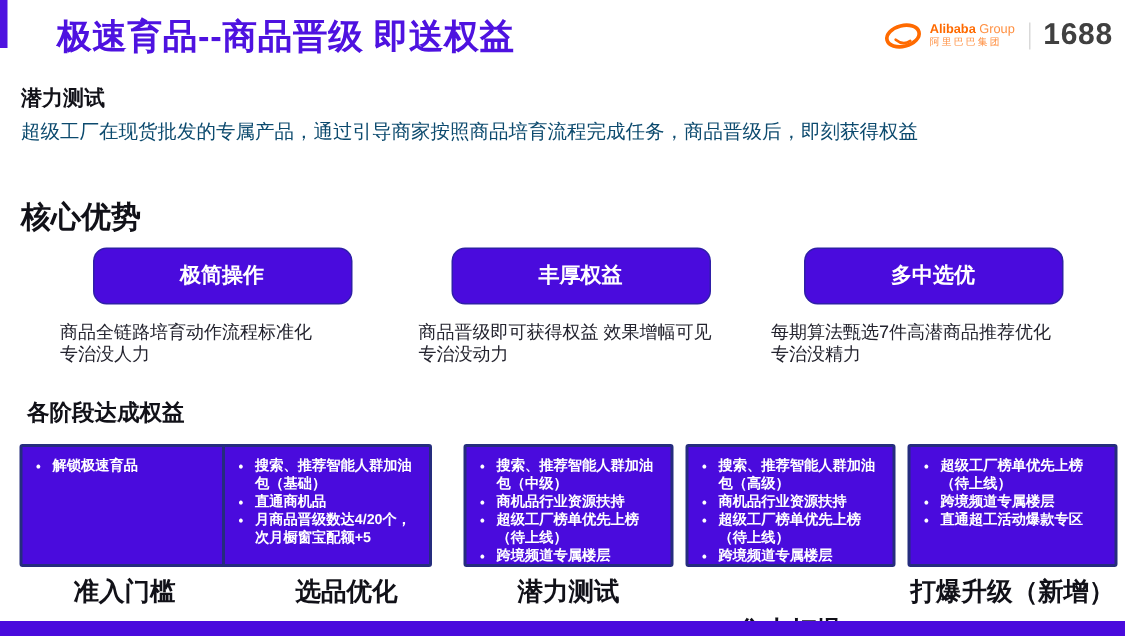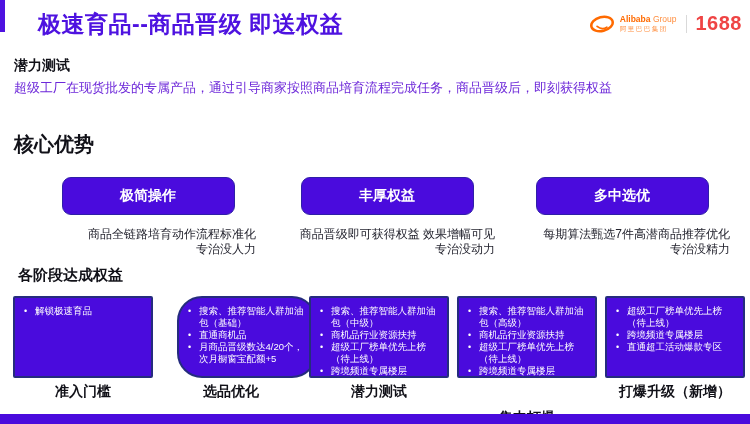--- a/index.html
+++ b/index.html
@@ -22,76 +22,76 @@
   .logo-block {
     position:absolute; right:8px; top:12px;
     display:flex; align-items:center; gap:5px;
   }
   .ali-mark { width:26px; height:20px; }
   .ali-text { display:flex; flex-direction:column; line-height:1; }
   .ali-name { font-size:8.5px; font-weight:bold; color:#FF6A00; white-space:nowrap; }
   .ali-name .grp { font-weight:normal; color:#FF8F40;text-align:center; }
   .ali-cn { font-size:6.5px; color:#FF8F40; letter-spacing:1.5px; margin-top:2px; white-space:nowrap; }
   .logo-divider { width:1px; height:18px; background:#d9d9d9; margin:0 4px; }
-  .brand-1688 { font-size:20px; font-weight:900; color:#ef4444; letter-spacing:0.5px; }
+  .brand-1688 { font-size:20px; font-weight:900; color:#404040; letter-spacing:0.5px; }
   
   .intro-heading {
     position:absolute; left:14px; top:57px;
     font-size:14px; font-weight:bold; color:#111118;
   }
   .intro-body {
     position:absolute; left:14px; top:79px; width:720px;
-    font-size:13px; color:#6d28d9;
+    font-size:13px; color:#0c4a6e;
   }
   
   .adv-heading {
     position:absolute; left:14px; top:131px;
     font-size:20px; font-weight:bold; color:#111118;
   }
   .adv-card { position:absolute; top:165px; width:216px; }
   .adv-card.c0 { left:40px; }
   .adv-card.c1 { left:279px; }
   .adv-card.c2 { left:514px; }
   .adv-pill {
-    margin:12px auto; width:173px; height:38px;
+    margin:0 auto; width:173px; height:38px;
     background:#4A0BDD; border:1.5px solid #2F1FA8; border-radius:9px;
     display:flex; align-items:center; justify-content:center;
     color:#ffffff; font-size:14px; font-weight:bold;
   }
   .adv-desc {
-    margin-top:11px; text-align:right;
+    margin-top:11px; text-align:left;
     font-size:12px; line-height:15px; color:#23232e; white-space:nowrap;
   }
   
   .stage-heading {
     position:absolute; left:18px; top:266px;
     font-size:15px; font-weight:bold; color:#111118;
   }
   .stage-box {
     position:absolute; top:296px; width:140px; height:82px;
     background:#4A0BDD; border:2px solid #252C7E; border-radius:2px;
     padding:7px 4px 4px 4px;
   }
   .stage-box.b0 { left:13px; }
-  .stage-box.b1 { left:177px;border-radius:25px; }
+  .stage-box.b1 { left:148px; }
   .stage-box.b2 { left:309px; }
   .stage-box.b3 { left:457px; }
   .stage-box.b4 { left:605px; }
   .stage-box ul { list-style:none; }
   .stage-box li {
     position:relative; padding-left:16px;
-    font-size:9.5px; font-weight:normal; color:#ffffff; line-height:12px;
+    font-size:9.5px; font-weight:bold; color:#ffffff; line-height:12px;
   }
   .stage-box li::before {
     content:"•"; position:absolute; left:5px; top:0;
     font-size:9px; color:#ffffff;
   }
   .stage-label {
     position:absolute; top:383px; width:140px;
-    text-align:center; font-size:14px; font-weight:bold; color:#111118;
+    text-align:center; font-size:17px; font-weight:bold; color:#111118;
     white-space:nowrap;
   }
   .stage-label.l0 { left:13px; }
   .stage-label.l1 { left:161px; }
   .stage-label.l2 { left:309px; }
   .stage-label.l3 { left:457px;margin-top:26px; }
   .stage-label.l4 { left:605px; }
   
   .footer-bar {
     position:absolute; left:0; bottom:0; width:750px; height:10px;

